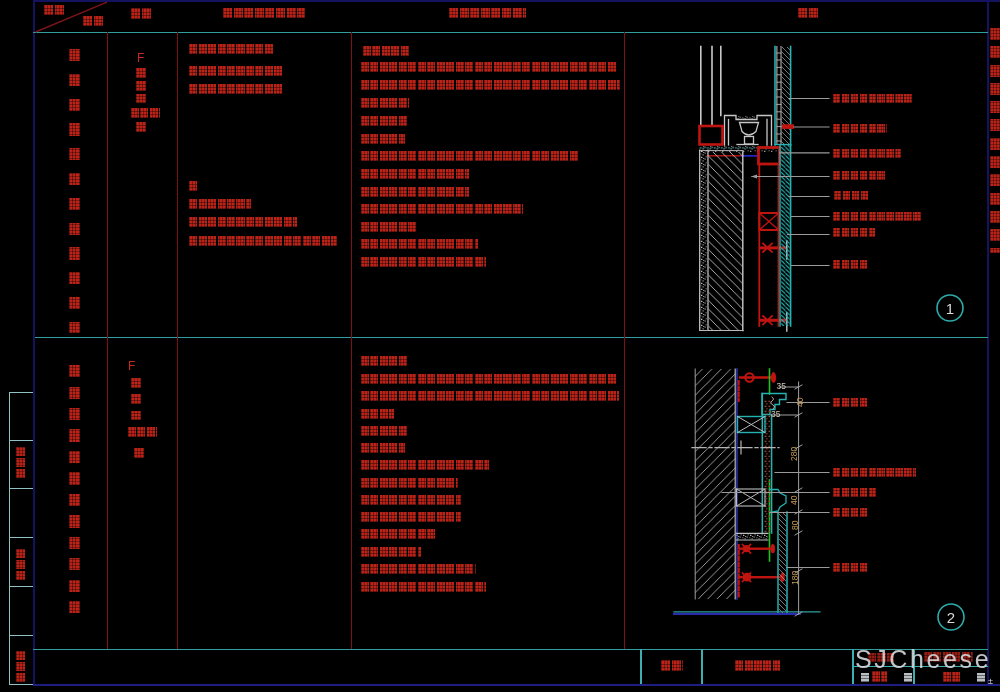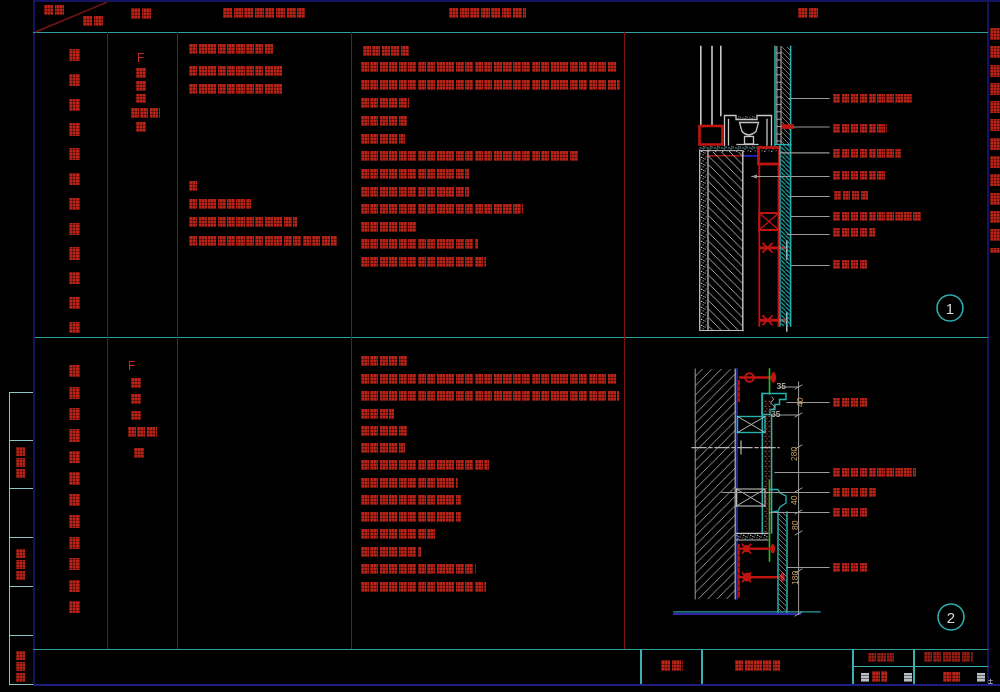--- a/index.html
+++ b/index.html
@@ -139,20 +139,21 @@
 <div class="l" style="left:832.5px;top:259.5px;width:34px"></div>
 
 <div class="l" style="left:832.5px;top:397.5px;width:35px"></div>
 <div class="l" style="left:832.5px;top:467.5px;width:83px"></div>
 <div class="l" style="left:832.5px;top:488px;width:43px"></div>
 <div class="l" style="left:832.5px;top:508px;width:35px"></div>
 <div class="l" style="left:832.5px;top:562.5px;width:35px"></div>
 
 <div class="v4" style="left:990px;top:28px;height:225px"></div>
 
+<div class="a" style="left:855px;top:645px;font-size:25px;letter-spacing:2.6px;color:rgba(209,212,215,0.92);font-weight:400;">SJCheese</div>
 <div class="a" style="left:988px;top:676px;font-size:9px;color:#cfcfcf">±</div>
 
 <svg class="a" style="left:0;top:0" width="1000" height="692">
 <defs>
 <pattern id="hb" width="8.5" height="8.5" patternUnits="userSpaceOnUse">
           <line x1="0" y1="0" x2="8.5" y2="8.5" stroke="#bdbdbd" stroke-width="0.9"></line>
         </pattern>
 <pattern id="hf" width="9.4" height="9.4" patternUnits="userSpaceOnUse">
           <line x1="0" y1="9.4" x2="9.4" y2="0" stroke="#ababab" stroke-width="0.9"></line>
         </pattern>

